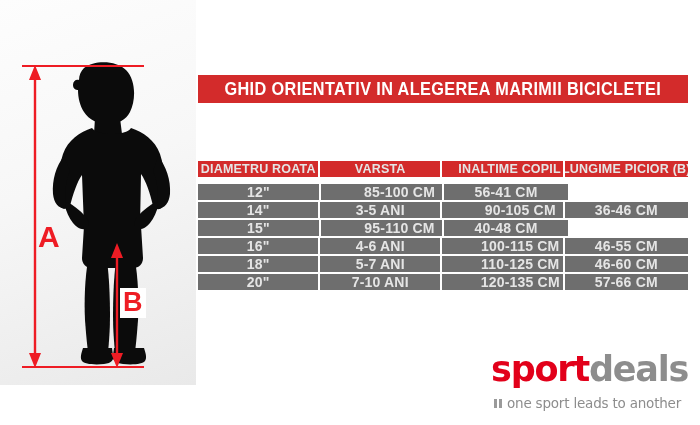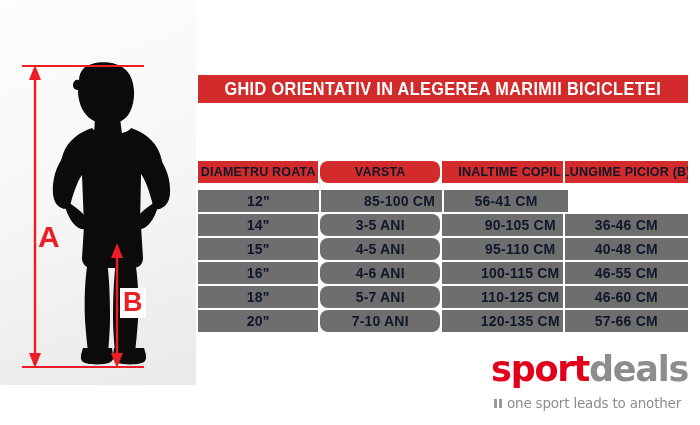--- a/index.html
+++ b/index.html
@@ -68,36 +68,36 @@
     letter-spacing:0.4px; white-space:nowrap;
     transform:scaleX(0.93); transform-origin:center;
   }
 
   
   .table { position:absolute; left:0; top:147px; width:490px; }
 
   .row { display:flex; width:100%; margin-bottom:2px; }
 
   .cell {
-    height:22px;
+    height:16px;
     display:flex; align-items:center; justify-content:center;
-    color:#0f172a; font-weight:bold;
+    color:#e5e5e5; font-weight:bold;
     font-family:"Liberation Sans Narrow","Liberation Sans", sans-serif;
     white-space:nowrap; overflow:hidden;
     margin-right:2px;
   }
   .cell:last-child { margin-right:0; }
 
   .head-row .cell { background:#d32b2b; font-size:12.5px; letter-spacing:0.2px; }
   .head-row { margin-bottom:7px; }
 
   .body-row .cell { background:#6e6e6e; font-size:14px; letter-spacing:0.2px; }
 
   .c1 { width:121px; }
-  .c2 { width:120px;border-radius:8px; }
+  .c2 { width:120px; }
   .c3 { width:121px;padding-left:36px; }
   .c4 { width:124px; }
 
   .head-row .c1 { width:121px; }
   .head-row .c2 { width:120px; }
   .head-row .c3 { width:121px; }
   .head-row .c4 { width:124px; }
 
   
   .logo { position:absolute; left:293px; top:338px; width:197px; height:48px; }
@@ -221,21 +221,20 @@
 
       <div class="row body-row">
         <div class="cell c1">14"</div>
         <div class="cell c2">3-5 ANI</div>
         <div class="cell c3">90-105 CM</div>
         <div class="cell c4">36-46 CM</div>
       </div>
 
       <div class="row body-row">
         <div class="cell c1">15"</div>
-        <div class="cell c2">4-5 ANI</div>
         <div class="cell c3">95-110 CM</div>
         <div class="cell c4">40-48 CM</div>
       </div>
 
       <div class="row body-row">
         <div class="cell c1">16"</div>
         <div class="cell c2">4-6 ANI</div>
         <div class="cell c3">100-115 CM</div>
         <div class="cell c4">46-55 CM</div>
       </div>

